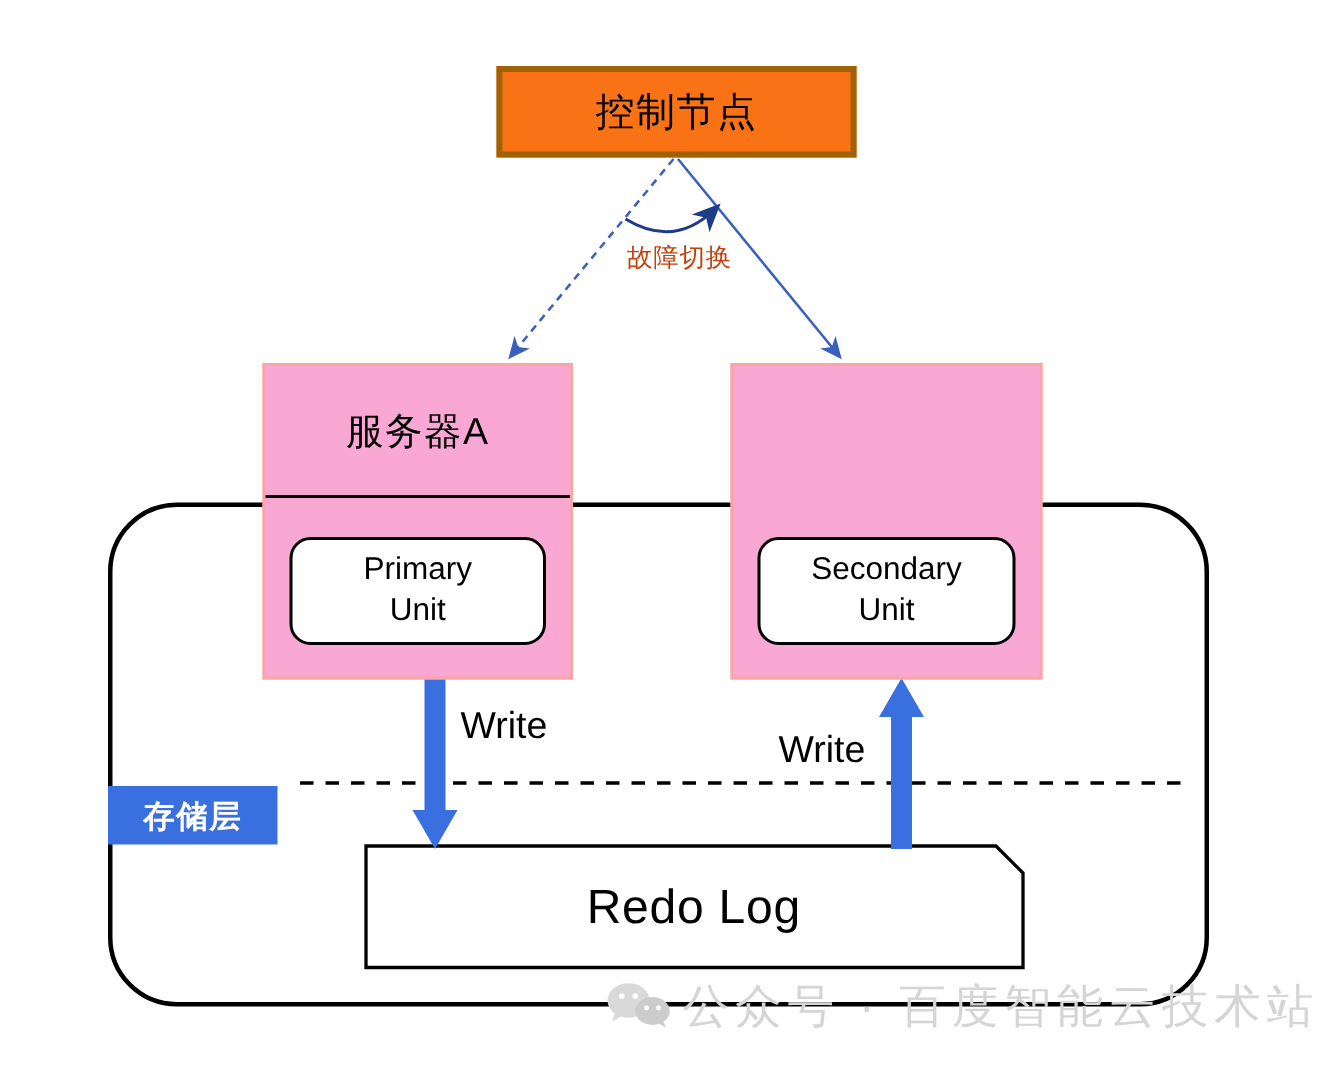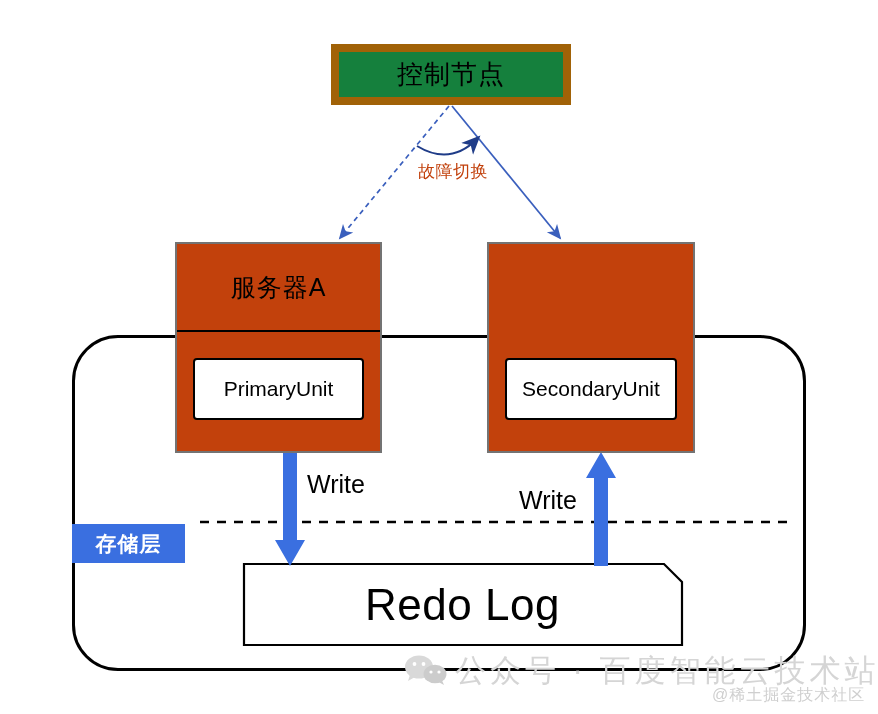--- a/index.html
+++ b/index.html
@@ -29,23 +29,23 @@
     white-space: nowrap;
     color: #000000;
   }
 
   
   .control-node {
     left: 331px;
     top: 44px;
     width: 240px;
     height: 61px;
-    border: 8px solid #a16207;
-    box-sizing: border-box;
-    background: #15803d;
+    border: 4px solid #a16207;
+    box-sizing: border-box;
+    background: #f97316;
     display: flex;
     align-items: center;
     justify-content: center;
     font-size: 26px;
     letter-spacing: 1px;
   }
 
   
   .failover-label {
     left: 418px;
@@ -62,23 +62,23 @@
     width: 734px;
     height: 336px;
     border: 3px solid #000000;
     border-radius: 46px;
     box-sizing: border-box;
     background: transparent;
   }
 
   
   .server-box {
-    border: 2px solid #737373;
-    box-sizing: border-box;
-    background: #c2410c;
+    border: 2px solid #fca5a5;
+    box-sizing: border-box;
+    background: #f9a8d4;
   }
   .server-a { left: 175px; top: 242px; width: 207px; height: 211px; }
   .server-b { left: 487px; top: 242px; width: 208px; height: 211px; }
   .server-title {
     position: absolute;
     left: 0;
     top: 0;
     width: 100%;
     height: 88px;
     display: flex;
@@ -88,27 +88,27 @@
     color: #000;
     border-bottom: 2px solid #000000;
     box-sizing: border-box;
     letter-spacing: 1px;
   }
   .unit-box {
     position: absolute;
     left: 16px;
     top: 114px;
     right: 16px;
-    height: 62px;
+    height: 72px;
     border: 2px solid #000000;
-    border-radius: 4px;
+    border-radius: 14px;
     box-sizing: border-box;
     background: #ffffff;
     display: flex;
-    flex-direction: row;
+    flex-direction: column;
     align-items: center;
     justify-content: center;
     font-size: 21px;
     line-height: 1.28;
     color: #000;
   }
 
   
   .storage-badge {
     left: 72px;
@@ -142,21 +142,21 @@
   }
   .redo-log-text {
     position: absolute;
     left: 0;
     top: 0;
     width: 100%;
     height: 100%;
     display: flex;
     align-items: center;
     justify-content: center;
-    font-size: 44px;
+    font-size: 32px;
     color: #000;
     letter-spacing: 0.5px;
   }
 
   
   .watermark-main {
     left: 455px;
     top: 650px;
     font-size: 31px;
     color: #d5d5d5;
@@ -251,15 +251,14 @@
     <ellipse cx="15" cy="13" rx="14" ry="11.5" fill="#d9d9d9"></ellipse>
     <path d="M6,21 L4,27 L11,23 Z" fill="#d9d9d9"></path>
     <circle cx="10.5" cy="10" r="1.9" fill="#ffffff"></circle>
     <circle cx="19.5" cy="10" r="1.9" fill="#ffffff"></circle>
     <ellipse cx="31" cy="20" rx="11.5" ry="9.3" fill="#cccccc"></ellipse>
     <path d="M38,26.5 L40,31 L34.5,28 Z" fill="#cccccc"></path>
     <circle cx="27" cy="18" r="1.6" fill="#ffffff"></circle>
     <circle cx="35" cy="18" r="1.6" fill="#ffffff"></circle>
   </svg>
   <div class="txt watermark-main">公众号 · 百度智能云技术站</div>
-  <div class="txt watermark-sub">@稀土掘金技术社区</div>
 
 </div>
 
 </body></html>

